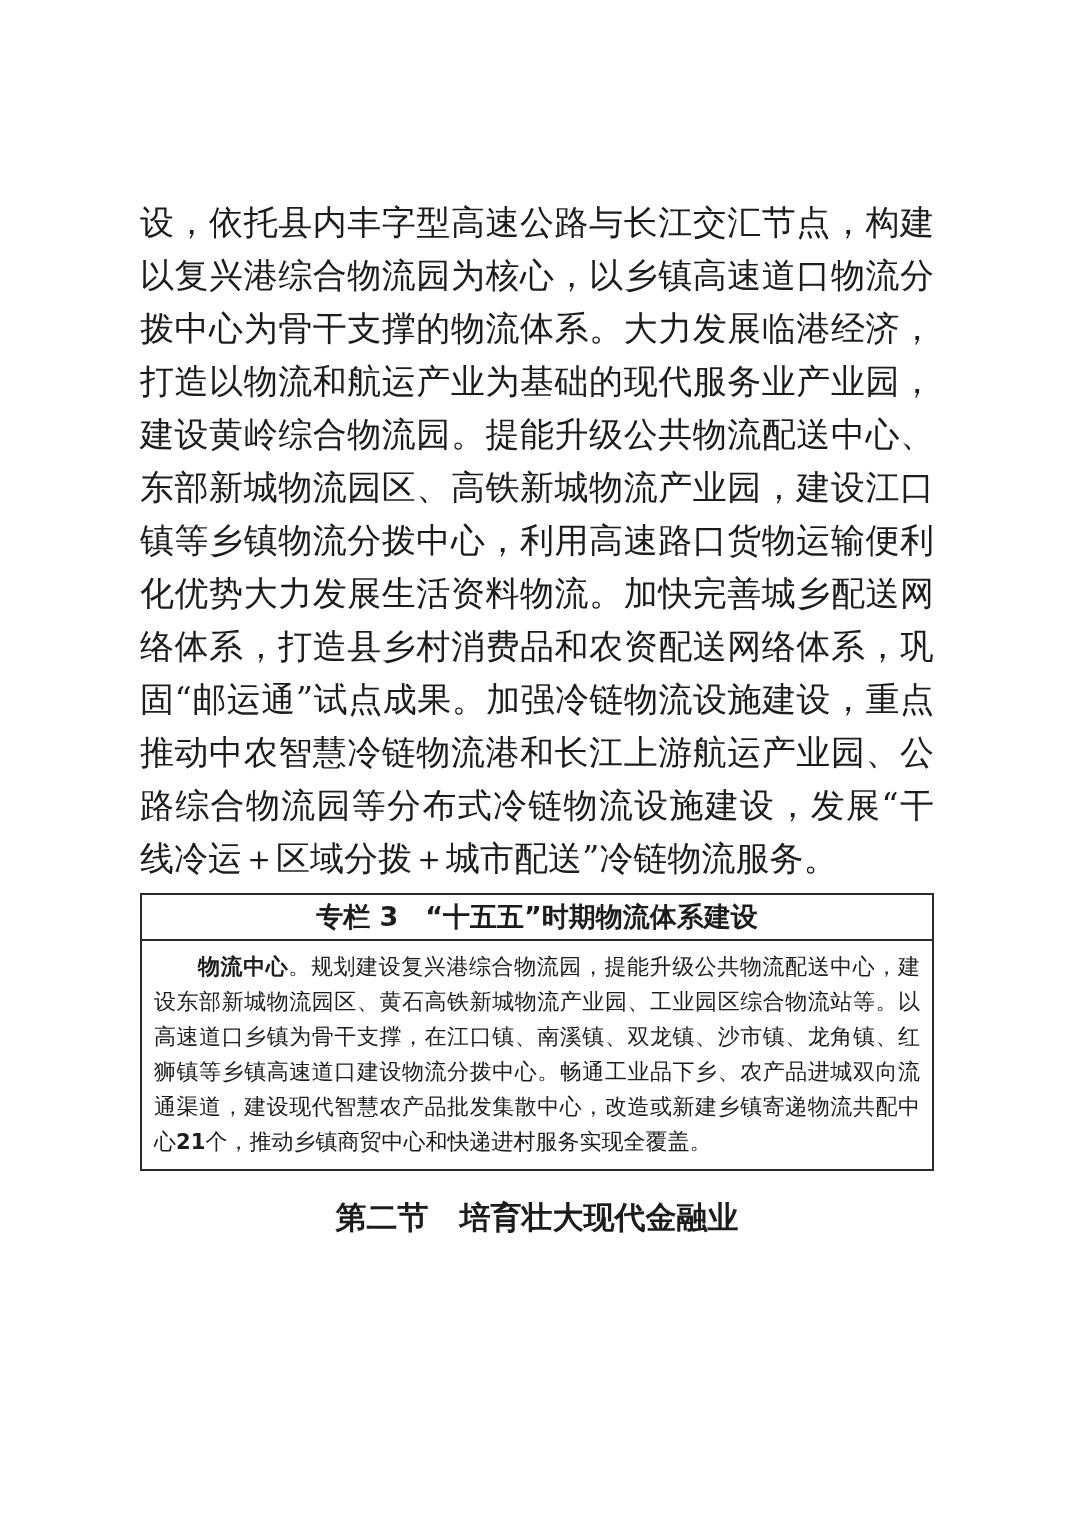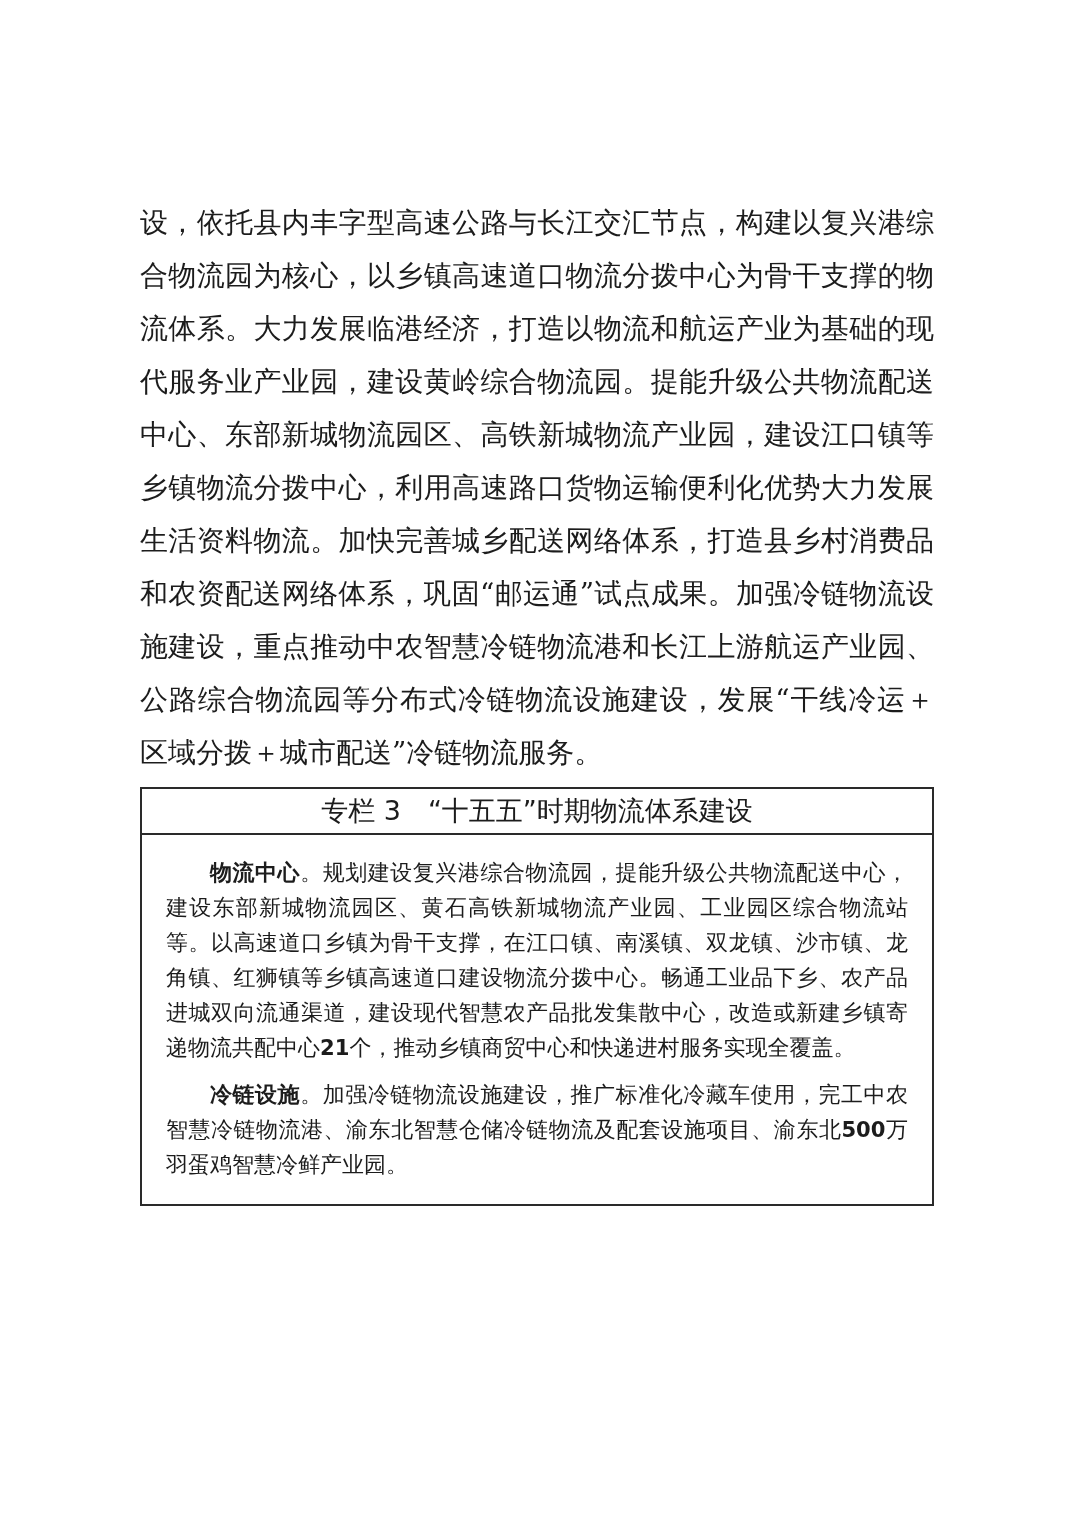--- a/index.html
+++ b/index.html
@@ -17,50 +17,50 @@
     overflow: hidden;
   }
   .content {
     position: absolute;
     left: 140px;
     top: 196px;
     width: 794px;
   }
   .body-text {
     margin: 0;
-    font-size: 28px;
+    font-size: 34px;
     line-height: 53px;
     text-align: justify;
     text-justify: inter-character;
   }
   .indent { text-indent: 2em; }
   .no-indent { text-indent: 0; }
 
   .box {
     margin-top: 8px;
     border: 2px solid #2a2a2a;
   }
   .box-title {
     font-family: "DejaVu Sans", "Liberation Sans", sans-serif;
-    font-weight: normal;
+    font-weight: bold;
     font-size: 27px;
     line-height: 38px;
     text-align: center;
     padding: 3px 0 3px;
     border-bottom: 2px solid #2a2a2a;
   }
   .box-body {
     padding: 8px 12px 10px 12px;
     font-size: 22px;
     line-height: 35px;
     text-align: justify;
     text-justify: inter-character;
   }
   .box-body p {
-    margin: 12px;
+    margin: 0;
     text-indent: 2em;
   }
   .lead {
     font-family: "DejaVu Sans", "Liberation Sans", sans-serif;
     font-weight: bold;
   }
   .num {
     font-family: "DejaVu Sans", "Liberation Sans", sans-serif;
     font-weight: bold;
     font-size: 0.96em;
@@ -87,20 +87,20 @@
 
 <div class="page">
   <div class="content">
 
     <p class="body-text no-indent">设，依托县内丰字型高速公路与长江交汇节点，构建以复兴港综合物流园为核心，以乡镇高速道口物流分拨中心为骨干支撑的物流体系。大力发展临港经济，打造以物流和航运产业为基础的现代服务业产业园，建设黄岭综合物流园。提能升级公共物流配送中心、东部新城物流园区、高铁新城物流产业园，建设江口镇等乡镇物流分拨中心，利用高速路口货物运输便利化优势大力发展生活资料物流。加快完善城乡配送网络体系，打造县乡村消费品和农资配送网络体系，巩固“邮运通”试点成果。加强冷链物流设施建设，重点推动中农智慧冷链物流港和长江上游航运产业园、公路综合物流园等分布式冷链物流设施建设，发展“干线冷运＋区域分拨＋城市配送”冷链物流服务。</p>
 
     <div class="box">
       <div class="box-title">专栏 3　“十五五”时期物流体系建设</div>
       <div class="box-body">
         <p><span class="lead">物流中心</span><span><span>。规划建设复兴港综合物流园，提能升级公共物流配送中心，建设东部新城物流园区、黄石高铁新城物流产业园、工业园区综合物流站等。以高速道口乡镇为骨干支撑，在江口镇、南溪镇、双龙镇、沙市镇、龙角镇、红狮镇等乡镇高速道口建设物流分拨中心。畅通工业品下乡、农产品进城双向流通渠道，建设现代智慧农产品批发集散中心，改造或新建乡镇寄递物流共配中心</span><span class="num">21</span><span>个，推动乡镇商贸中心和快递进村服务实现全覆盖。</span></span></p>
-        <p><span class="lead">冷链设施</span><span><span>。加强冷链物流设施建设，推广标准化冷藏车使用，完工中农智慧冷链物流港、渝东北智慧仓储冷链物流及配套设施项目、渝东北</span><span class="num">500</span><span>万羽蛋鸡智慧冷鲜产业园。</span></span></p>
       </div>
     </div>
 
+    <h2 class="section-heading">第二节　培育壮大现代金融业</h2>
 
 
   </div>
 </div>
 
 </body></html>

